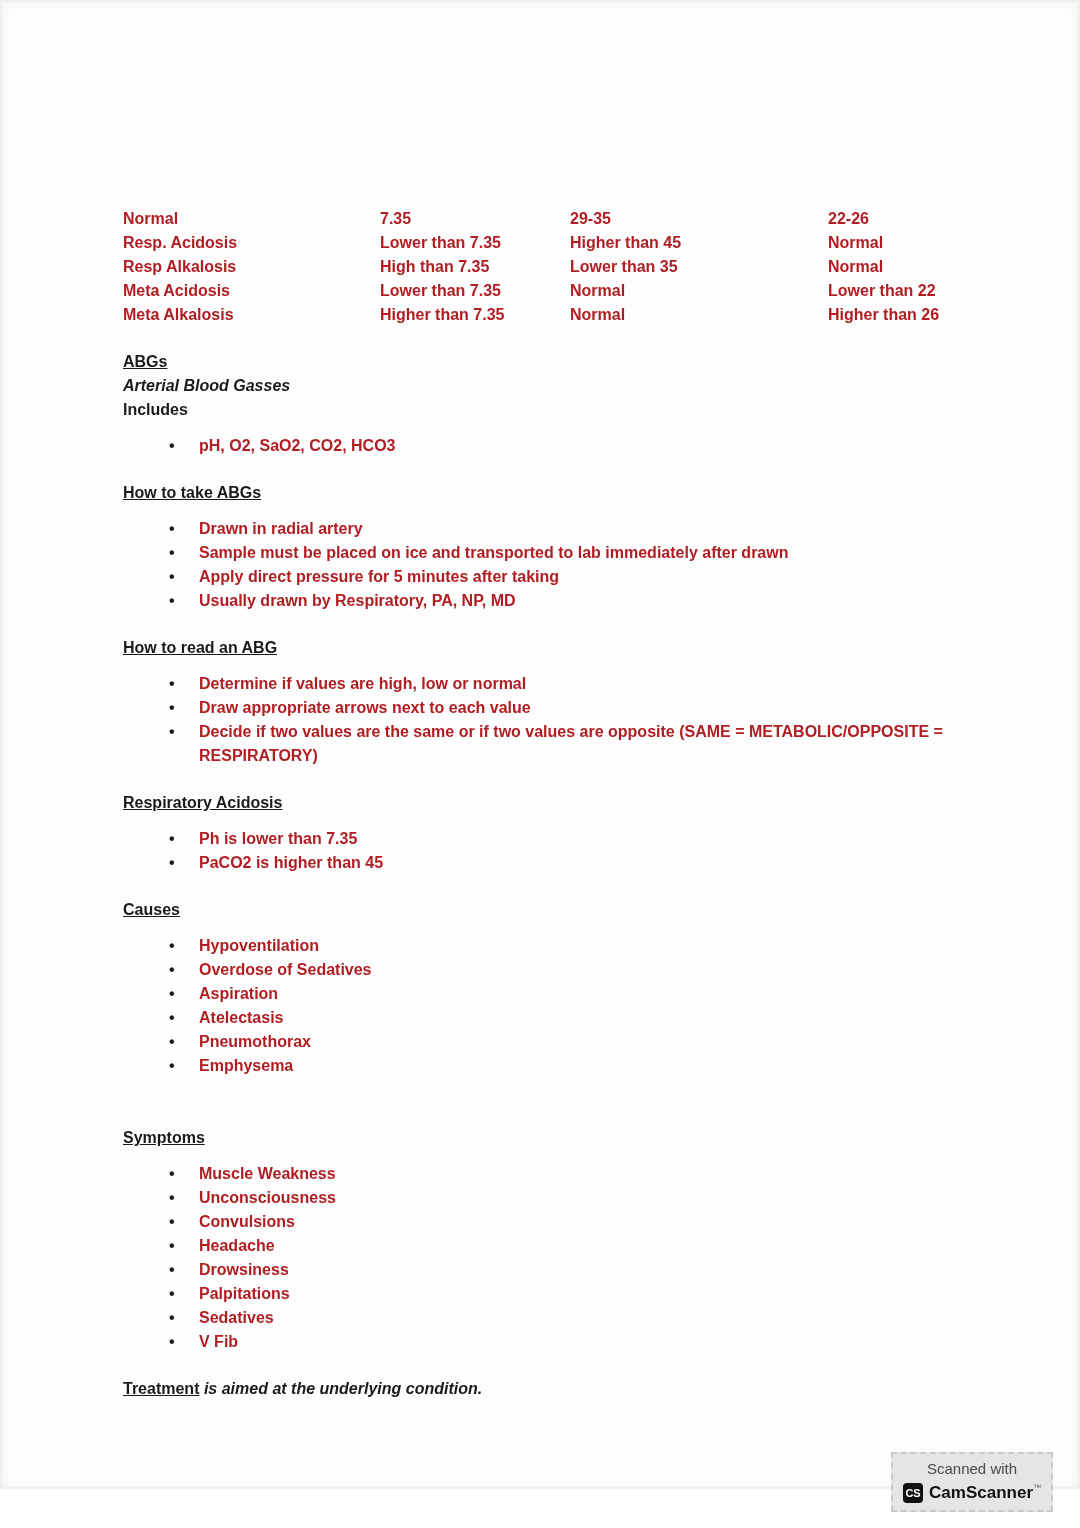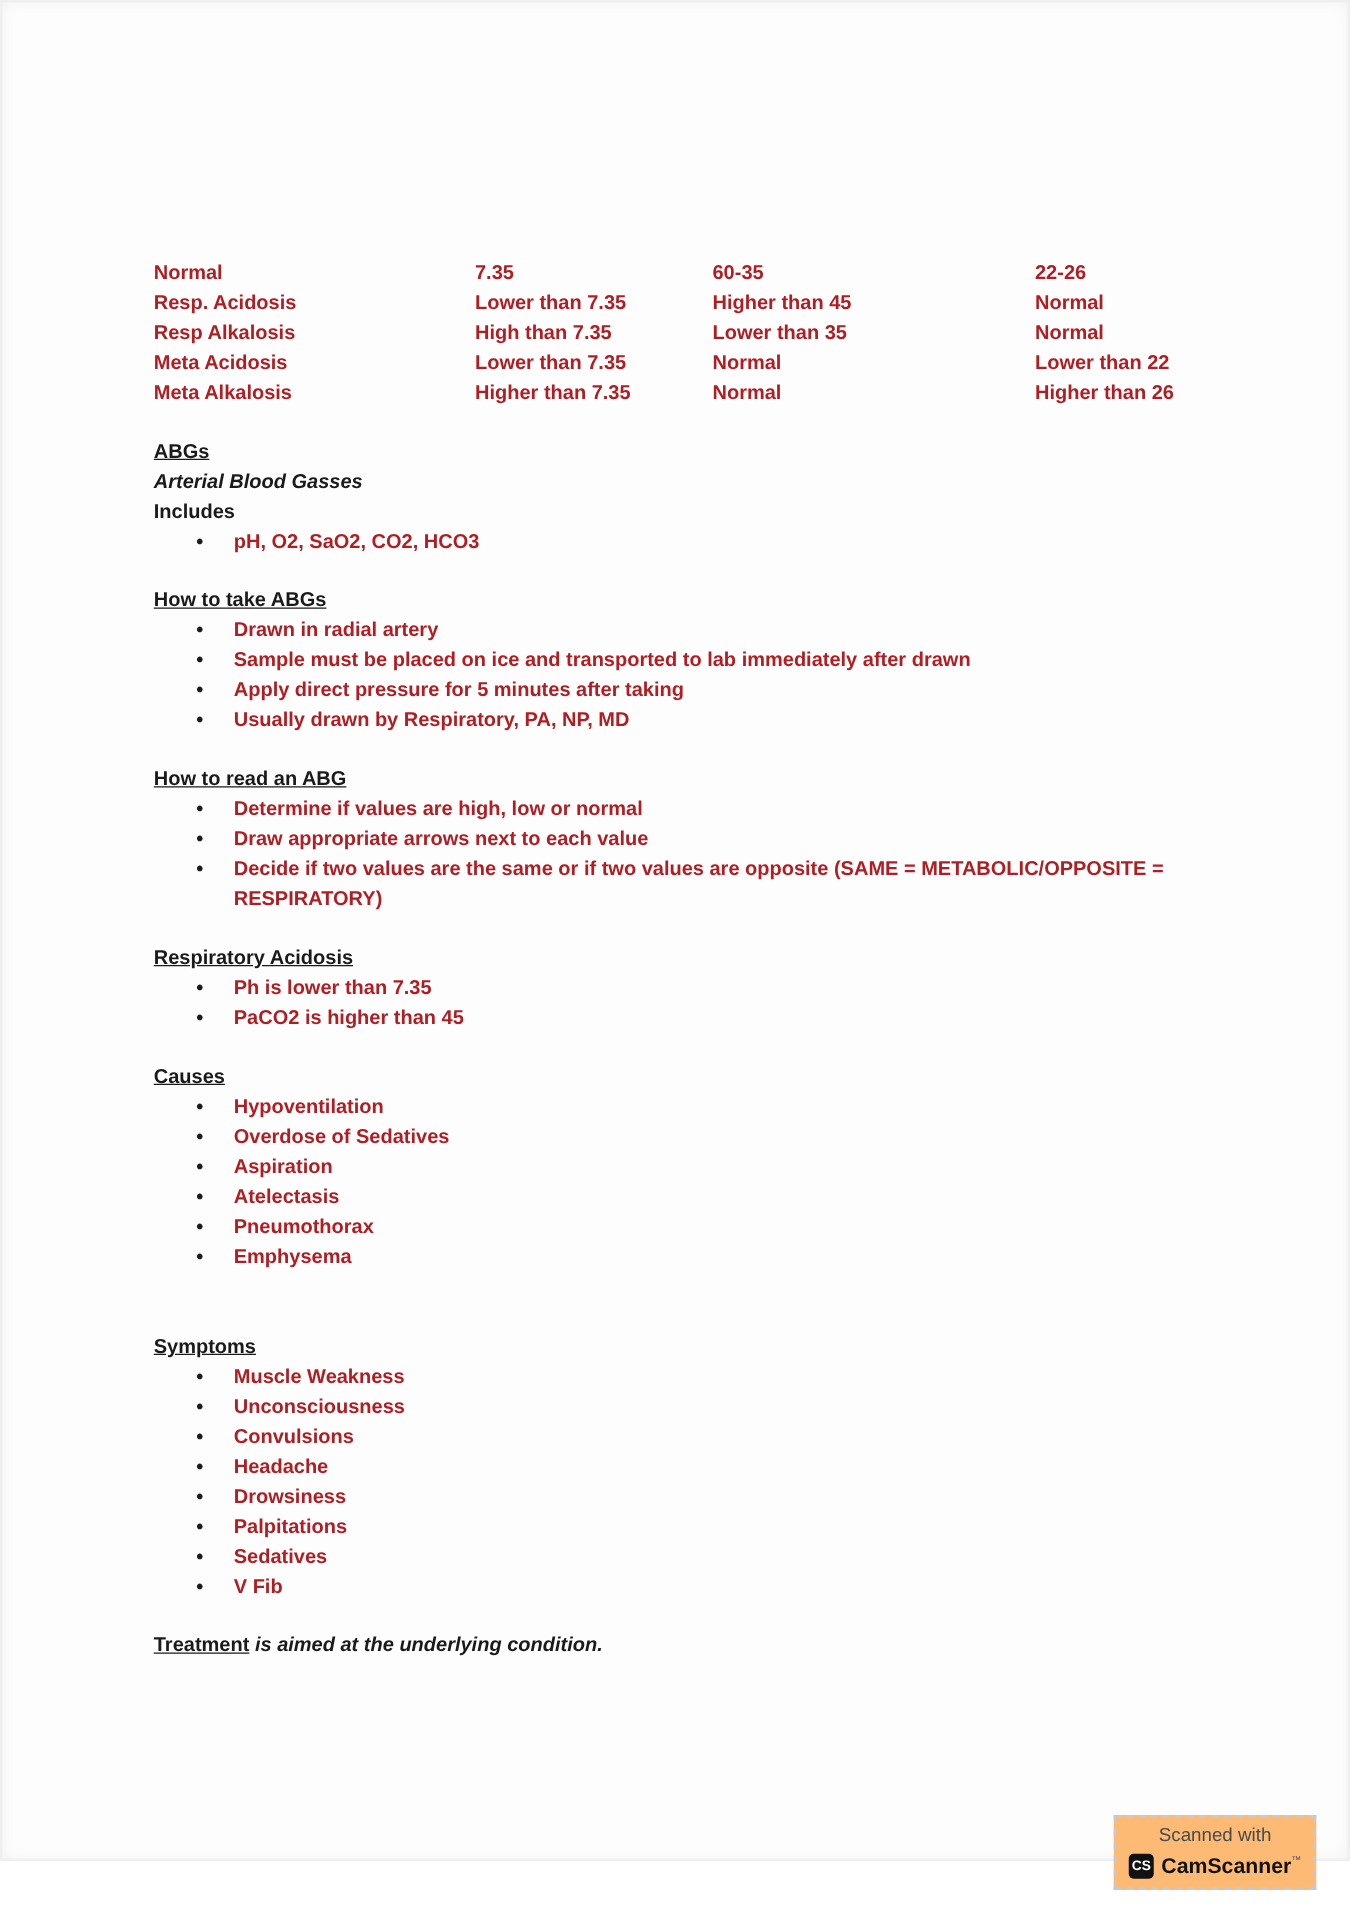--- a/index.html
+++ b/index.html
@@ -51,21 +51,21 @@
     font-style:italic;
     color:var(--black);
     font-weight:600;
   }
   .bold-line{
     font-weight:700;
     color:var(--black);
   }
   ul.bullets{
     list-style:none;
-    margin:0;
+    margin:12px;
     padding:0;
   }
   ul.bullets li{
     position:relative;
     padding-left:64px;
     color:var(--red);
     font-weight:700;
   }
   ul.bullets li::before{
     content:"\2022";
@@ -87,21 +87,21 @@
     font-weight:600;
     color:var(--black);
   }
   
   .camscanner{
     position:absolute;
     right:27px;
     top:1452px;
     min-width:128px;
     border:2px dashed #c9c9c9;
-    background:#fdba74;
+    background:#e5e5e5;
     padding:6px 10px 7px 10px;
     text-align:center;
   }
   .cs-scanned{
     color:#4a4a4a;
     font-size:15px;
     line-height:18px;
     margin-bottom:5px;
   }
   .cs-row{
@@ -138,21 +138,21 @@
 </style>
 </head>
 <body>
 
 <div class="page">
   <div class="content">
 
     <div class="abg-table">
       <span>Normal</span>
       <span>7.35</span>
-      <span>60-35</span>
+      <span>29-35</span>
       <span>22-26</span>
 
       <span>Resp. Acidosis</span>
       <span>Lower than 7.35</span>
       <span>Higher than 45</span>
       <span>Normal</span>
 
       <span>Resp Alkalosis</span>
       <span>High than 7.35</span>
       <span>Lower than 35</span>

